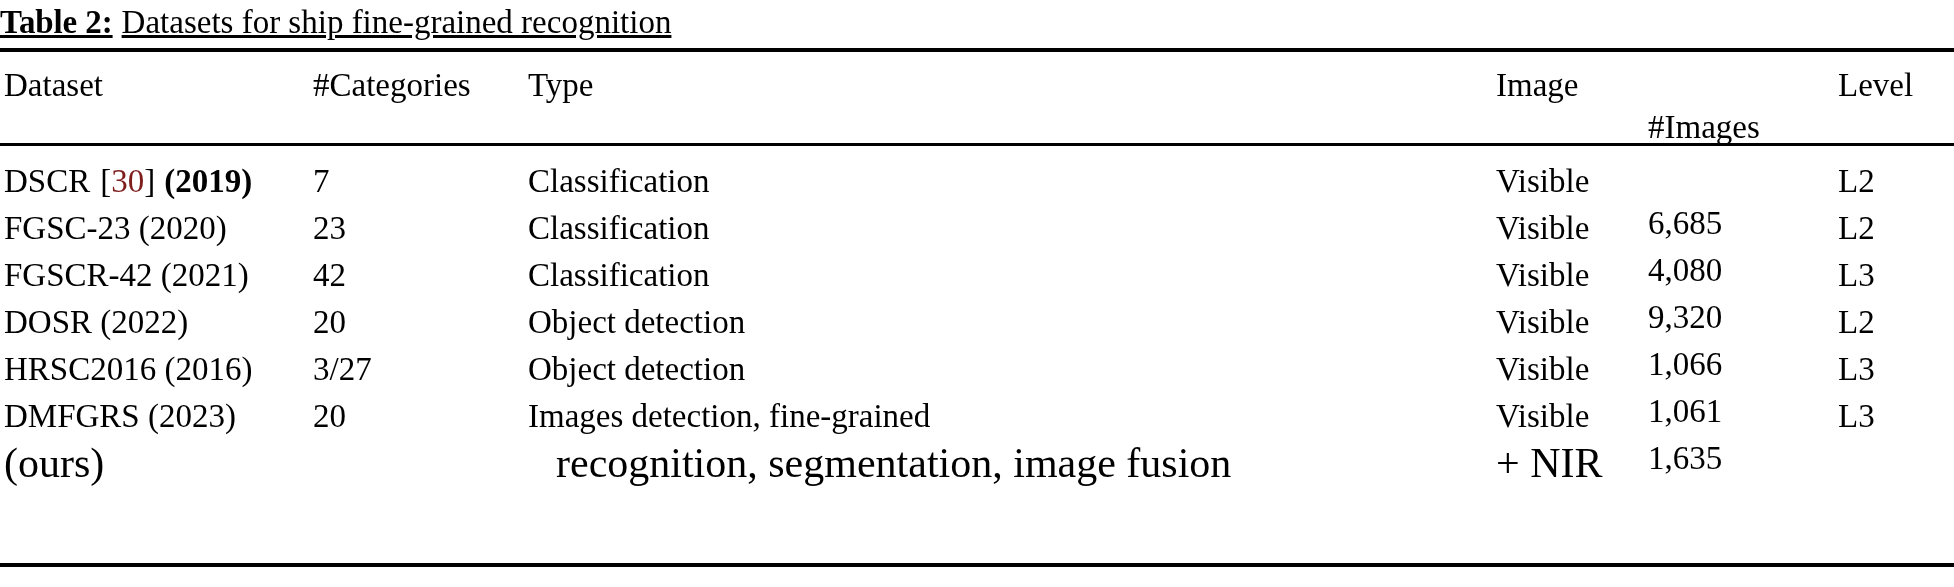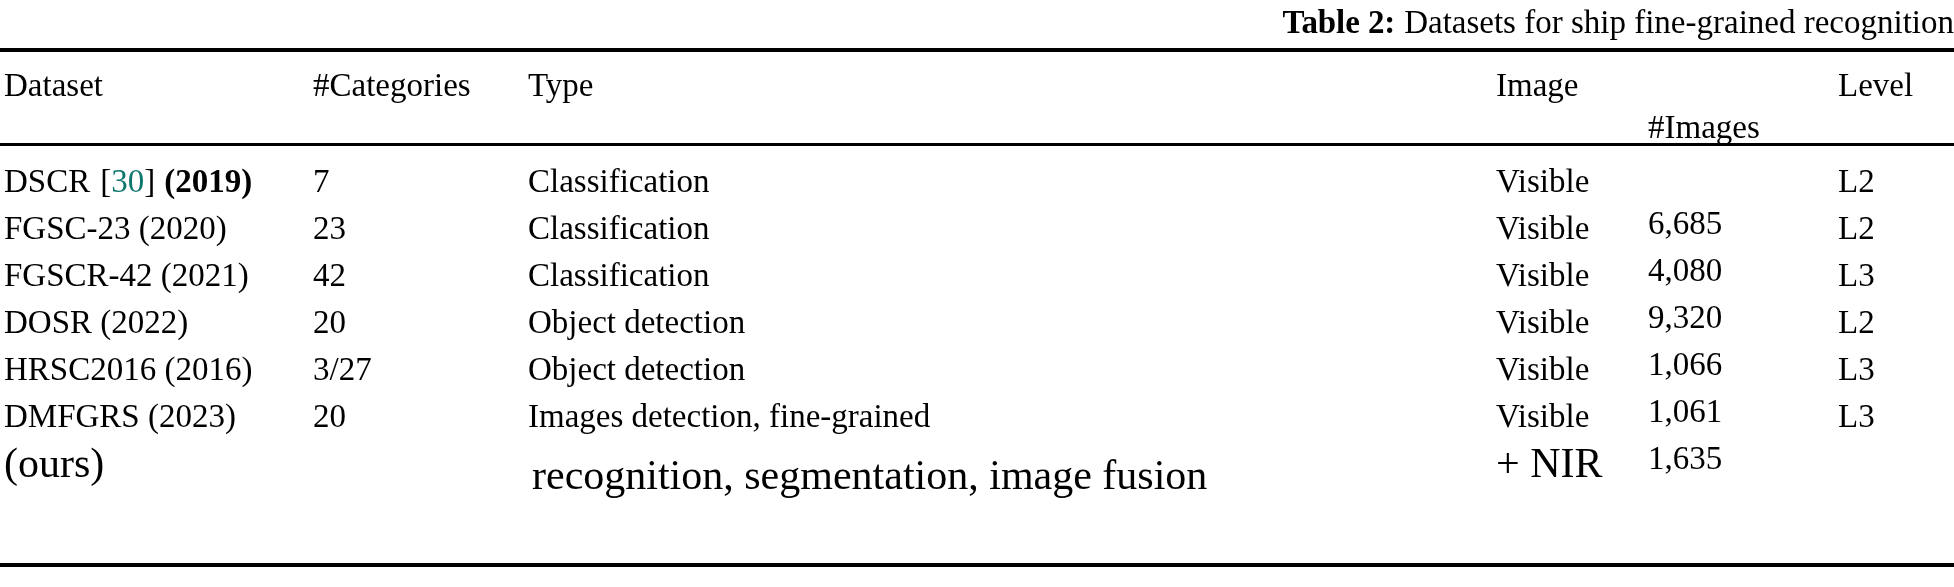--- a/index.html
+++ b/index.html
@@ -23,23 +23,24 @@
   }
 
   
   .caption {
     position: absolute;
     top: 0px;
     left: 0;
     width: 1954px;
     height: 44px;
     line-height: 44px;
-    text-align: right;
+    text-align: left;
     font-size: 33px;
     white-space: nowrap;
+    text-decoration: underline;
   }
   .caption .cap-label {
     font-weight: bold;
     letter-spacing: -0.1px;
   }
   .caption .cap-text {
     font-weight: normal;
     padding-left: 9px;
   }
 
@@ -72,21 +73,21 @@
   .c-dataset    { left: 4px; }
   .c-categories { left: 313px; }
   .c-type       { left: 528px; }
   .c-image      { left: 1496px; }
   .c-images     { left: 1648px; margin-top: 42px; }
   .c-level      { left: 1838px; }
 
   .head-row .cell { font-size: 33px; }
 
   .cite-link {
-    color: #0f766e;
+    color: #7f1d1d;
   }
 
   .sub-line {
     position: absolute;
     font-size: 42px;
     line-height: 47px;
     white-space: nowrap;
     top: 47px;
   }
 </style>
@@ -157,21 +158,21 @@
     <span class="cell c-level">L3</span>
   </div>
 
   <div class="row" style="top:393px; height:94px;">
     <span class="cell c-dataset">DMFGRS (2023)</span>
     <span class="sub-line c-dataset" style="left:4px;">(ours)</span>
 
     <span class="cell c-categories">20</span>
 
     <span class="cell c-type">Images detection, fine-grained</span>
-    <span class="sub-line c-type" style="left:532px;margin-top:12px;">recognition, segmentation, image fusion</span>
+    <span class="sub-line c-type" style="left:556px;">recognition, segmentation, image fusion</span>
 
     <span class="cell c-image">Visible</span>
     <span class="sub-line c-image" style="left:1496px;">+ NIR</span>
 
     <span class="cell c-images">1,635</span>
     <span class="cell c-level">L3</span>
   </div>
 
   <div class="rule rule-bottom"></div>
 

